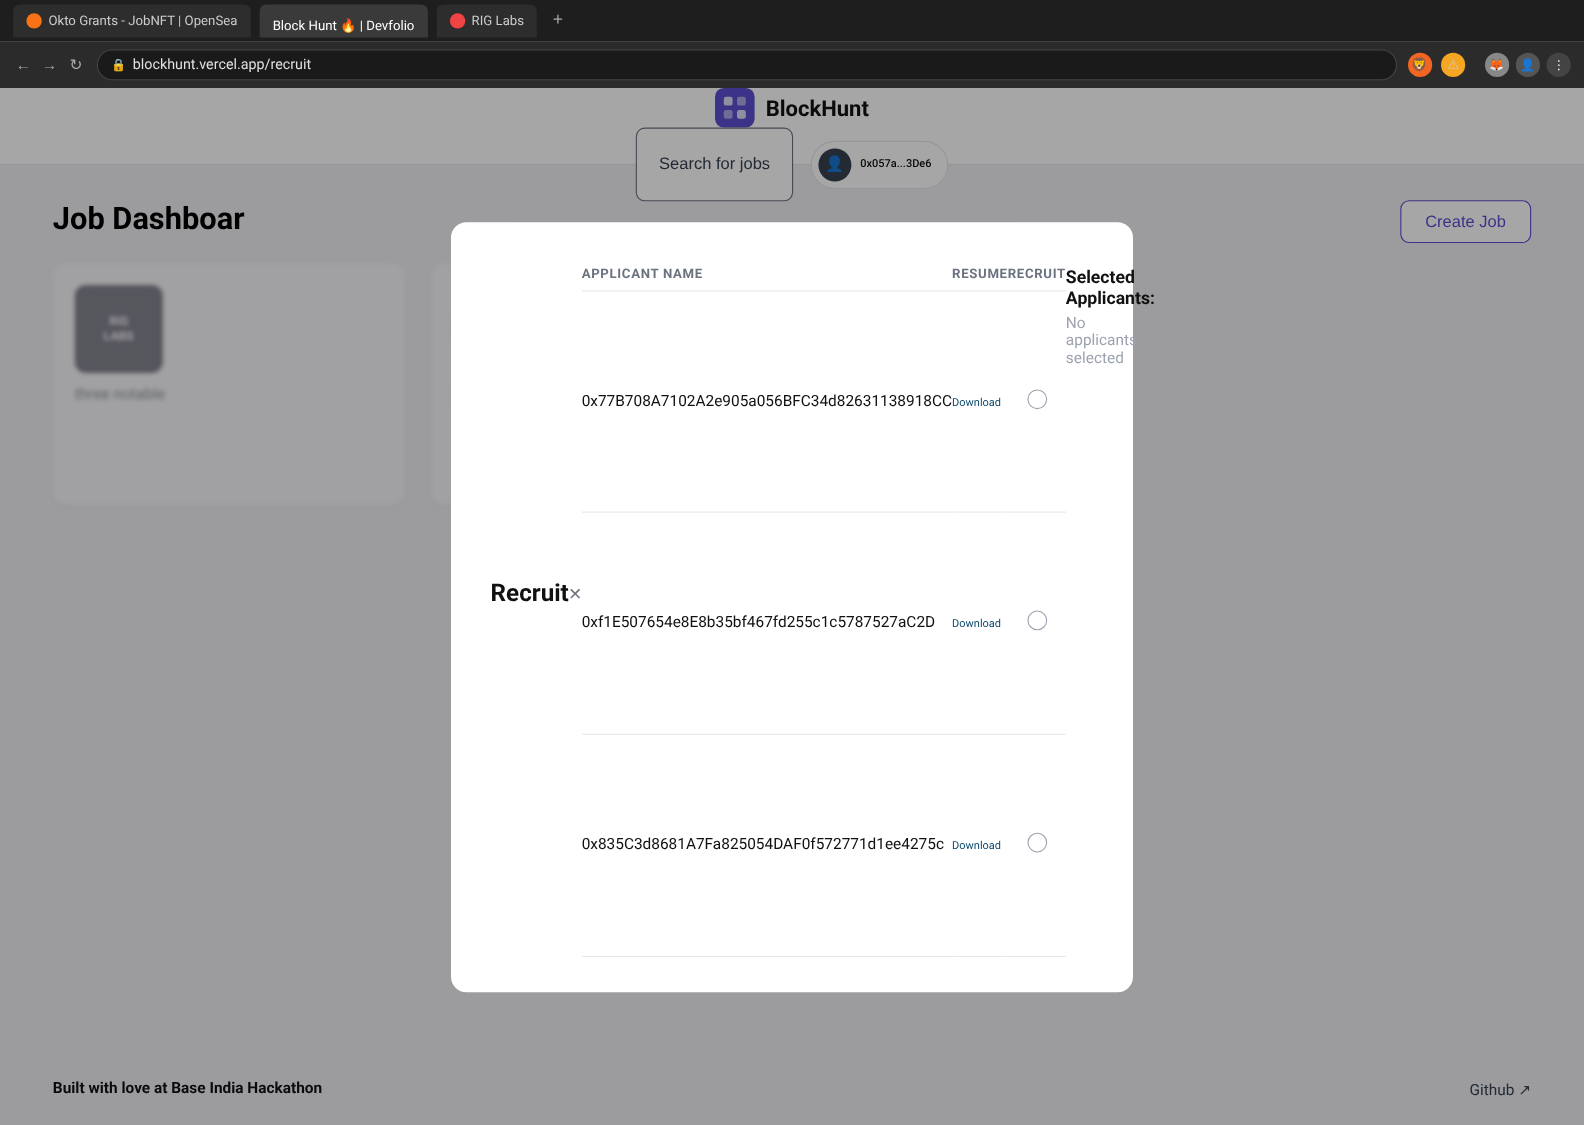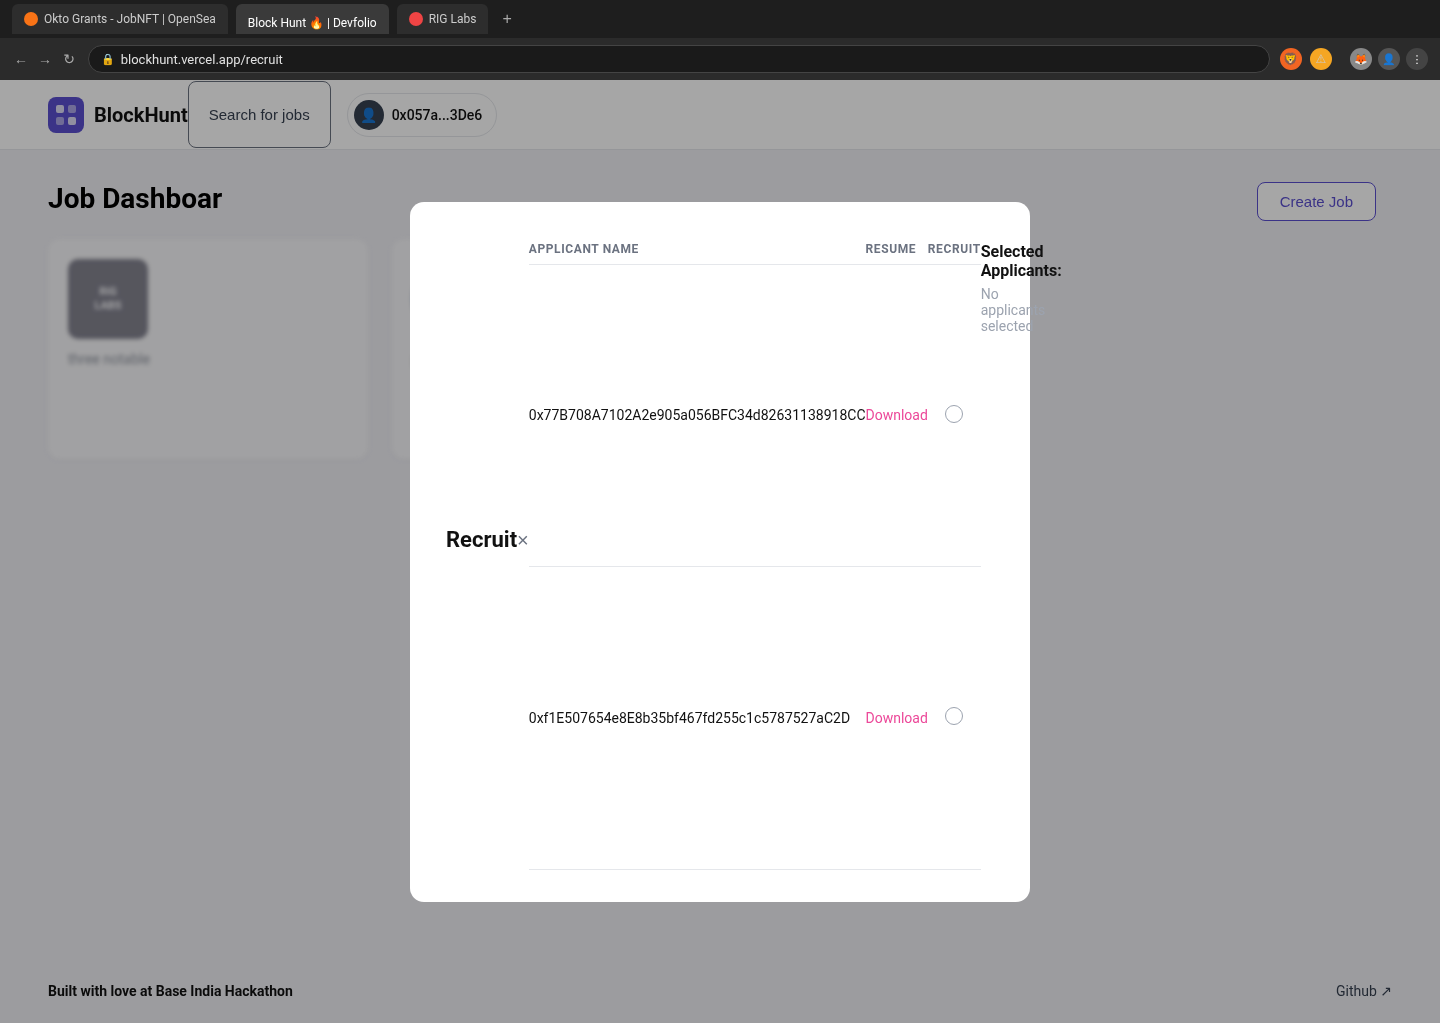--- a/index.html
+++ b/index.html
@@ -116,22 +116,23 @@
       position: relative;
     }
 
     
     .app-header {
       background: #fff;
       height: 70px;
       display: flex;
       align-items: center;
       padding: 0 48px;
-      justify-content: flex-start;
+      justify-content: space-between;
       border-bottom: 1px solid #e5e7eb;
+      flex-direction: column;
     }
     .app-logo {
       display: flex;
       align-items: center;
       gap: 10px;
     }
     .logo-icon {
       width: 36px;
       height: 36px;
       background: #5b4fcf;
@@ -174,36 +175,36 @@
       width: 30px;
       height: 30px;
       border-radius: 50%;
       background: #374151;
       display: flex;
       align-items: center;
       justify-content: center;
       color: #fff;
       font-size: 14px;
     }
-    .user-address { font-size: 14px; color: #111; font-weight: 500; }
+    .user-address { font-size: 10px; color: #111; font-weight: 500; }
 
     
     .page-content {
       padding: 32px 48px;
       position: relative;
     }
     .page-title {
       font-size: 28px;
       font-weight: 700;
       color: #000000;
       margin-bottom: 24px;
     }
     .create-job-btn {
       position: absolute;
-      right: 64px;
+      right: 48px;
       top: 32px;
       border: 1.5px solid #5b4fcf;
       background: #fff;
       border-radius: 8px;
       padding: 10px 22px;
       font-size: 15px;
       color: #5b4fcf;
       cursor: pointer;
       font-weight: 500;
       margin-left: 36px;
@@ -327,23 +328,23 @@
     .applicants-table th.col-recruit { width: 80px; text-align: center; }
     .applicants-table td {
       padding: 16px 0;
       border-bottom: 1px solid #e5e7eb;
       font-size: 14px;
       color: #111;
     }
     .applicants-table td.col-resume { }
     .applicants-table td.col-recruit { text-align: center; }
     .download-link {
-      color: #ec4899;
+      color: #0c4a6e;
       text-decoration: none;
-      font-size: 14px;
+      font-size: 10px;
       cursor: pointer;
     }
     .recruit-radio {
       width: 18px;
       height: 18px;
       border-radius: 50%;
       border: 1.5px solid #9ca3af;
       display: inline-block;
       cursor: pointer;
       appearance: none;
@@ -508,20 +509,29 @@
           </tr>
           <tr>
             <td>0xf1E507654e8E8b35bf467fd255c1c5787527aC2D</td>
             <td class="col-resume">
               <a class="download-link">Download</a>
             </td>
             <td class="col-recruit">
               <input type="radio" class="recruit-radio" name="recruit" style="">
             </td>
           </tr>
+          <tr>
+            <td>0x835C3d8681A7Fa825054DAF0f572771d1ee4275c</td>
+            <td class="col-resume">
+              <a class="download-link">Download</a>
+            </td>
+            <td class="col-recruit">
+              <input type="radio" class="recruit-radio" name="recruit" style="">
+            </td>
+          </tr>
         </tbody>
       </table>
 
       <div class="selected-section">
         <div class="selected-label">Selected Applicants:</div>
         <div class="no-applicants">No applicants selected</div>
       </div>
 
       <div class="modal-spacer"></div>
 

